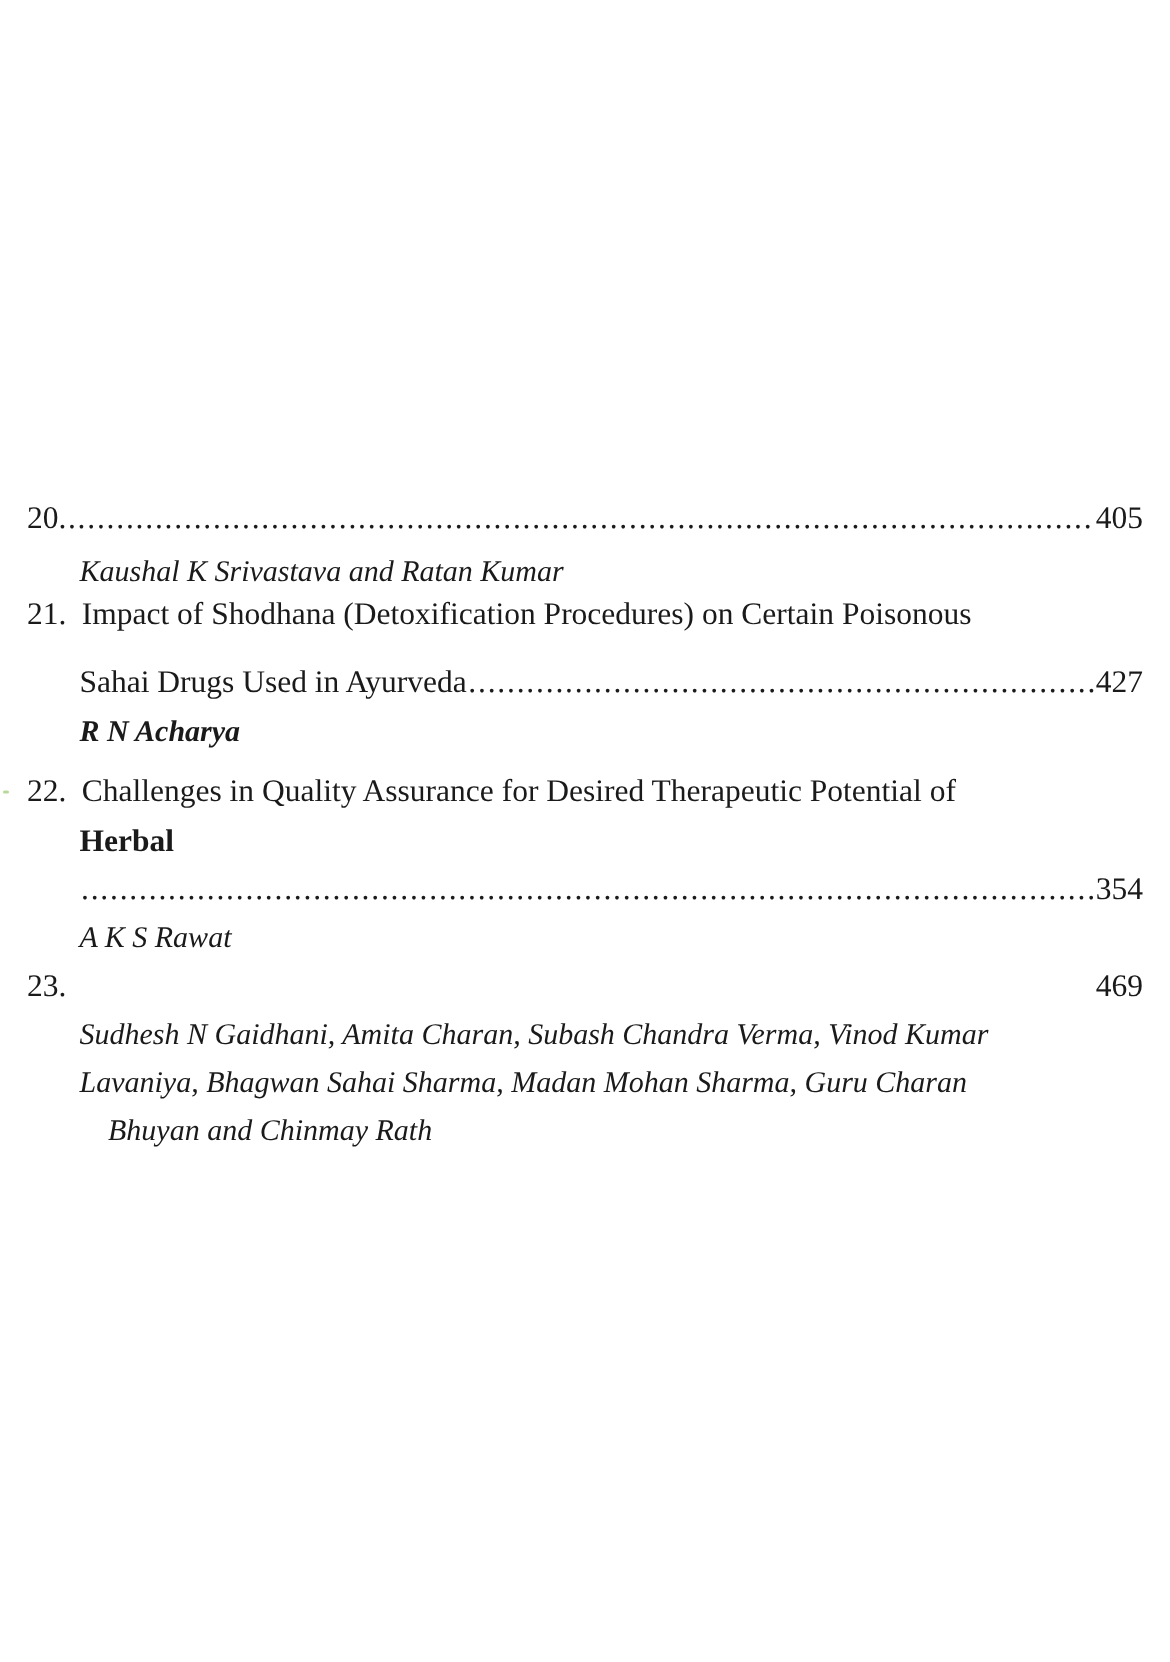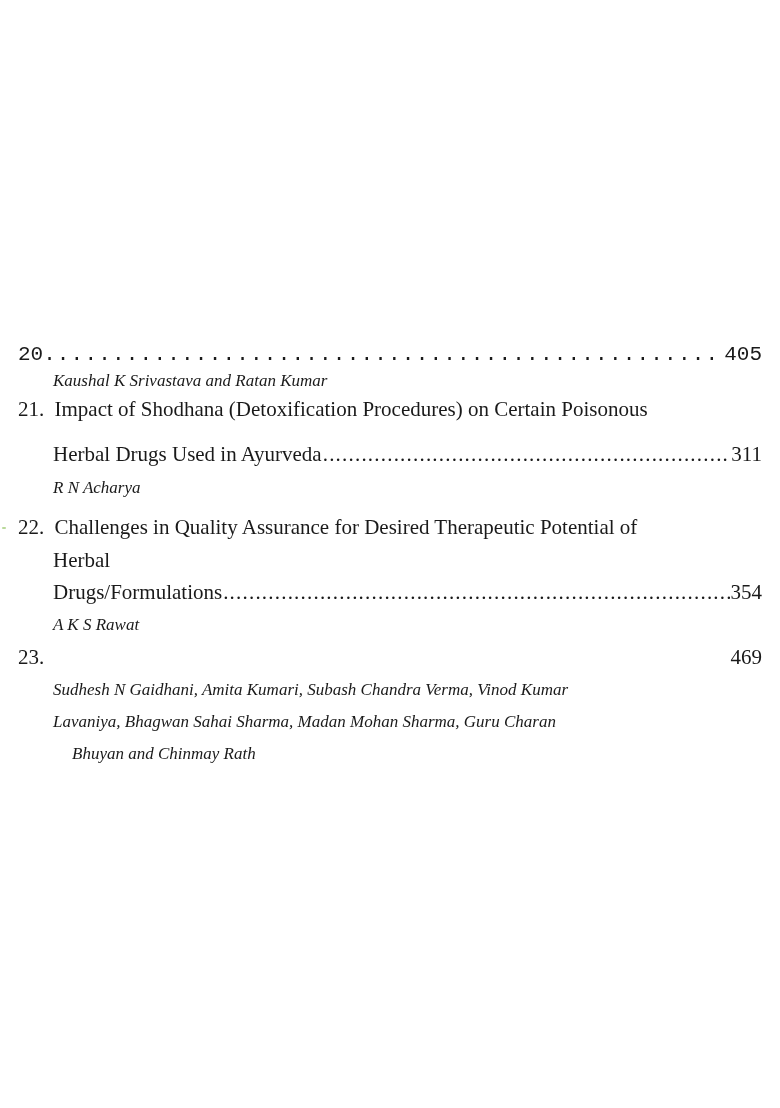--- a/index.html
+++ b/index.html
@@ -43,71 +43,70 @@
       margin: 0 1px;
     }
     .leader::after {
       content: "........................................................................................................................................................................................................................................................";
     }
     .page {
       flex: 0 0 auto;
     }
     .author {
       font-style: italic;
-      font-size: 17px;
+      font-size: 20px;
     }
     .mark {
       position: absolute;
       left: 2px;
       top: 527px;
       width: 4px;
       height: 2px;
       background: #b9d99a;
       border-radius: 1px;
     }
   </style>
 </head>
 <body>
 
 <div class="mark"></div>
 
 <div class="toc">
 
-  <div class="line title-line" style="left:18px; top:10px; width:744px;font-family:Liberation Mono, monospace;">
+  <div class="line title-line" style="left:18px; top:0px; width:744px;">
     <span class="num">20.</span>
     <span class="leader"></span>
     <span class="page">405</span>
   </div>
   <div class="line author" style="left:53px; top:36px;">Kaushal K Srivastava and Ratan Kumar</div>
 
   <div class="line" style="left:18px; top:64px;">
     <span class="num">21.</span>
     <span style="margin-left:5px;">Impact of Shodhana (Detoxification Procedures) on Certain Poisonous</span>
   </div>
   <div class="line title-line" style="left:53px; top:109px; width:709px;">
-    <span>Herbal Drugs Used in Ayurveda</span>
+    <span>Sahai Drugs Used in Ayurveda</span>
     <span class="leader"></span>
-    <span class="page">311</span>
+    <span class="page">427</span>
   </div>
-  <div class="line author" style="left:53px; top:143px;">R N Acharya</div>
+  <div class="line author" style="left:53px; top:143px;font-weight:bold;">R N Acharya</div>
 
   <div class="line" style="left:18px; top:182px;text-align:center;">
     <span class="num">22.</span>
     <span style="margin-left:5px;">Challenges in Quality Assurance for Desired Therapeutic Potential of</span>
   </div>
-  <div class="line" style="left:53px; top:215px;">Herbal</div>
+  <div class="line" style="left:53px; top:215px;font-weight:bold;">Herbal</div>
   <div class="line title-line" style="left:53px; top:247px; width:709px;">
-    <span>Drugs/Formulations</span>
     <span class="leader"></span>
     <span class="page">354</span>
   </div>
   <div class="line author" style="left:53px; top:280px;">A K S Rawat</div>
 
   <div class="line title-line" style="left:18px; top:312px; width:744px;justify-content:center;">
     <span class="num">23.</span>
     <span style="flex:1 1 auto;"></span>
     <span class="page">469</span>
   </div>
-  <div class="line author" style="left:53px; top:345px;">Sudhesh N Gaidhani, Amita Kumari, Subash Chandra Verma, Vinod Kumar</div>
+  <div class="line author" style="left:53px; top:345px;">Sudhesh N Gaidhani, Amita Charan, Subash Chandra Verma, Vinod Kumar</div>
   <div class="line author" style="left:53px; top:377px;">Lavaniya, Bhagwan Sahai Sharma, Madan Mohan Sharma, Guru Charan</div>
   <div class="line author" style="left:53px; top:409px;margin-left:19px;">Bhuyan and Chinmay Rath</div>
 
 </div>
 
 </body></html>

